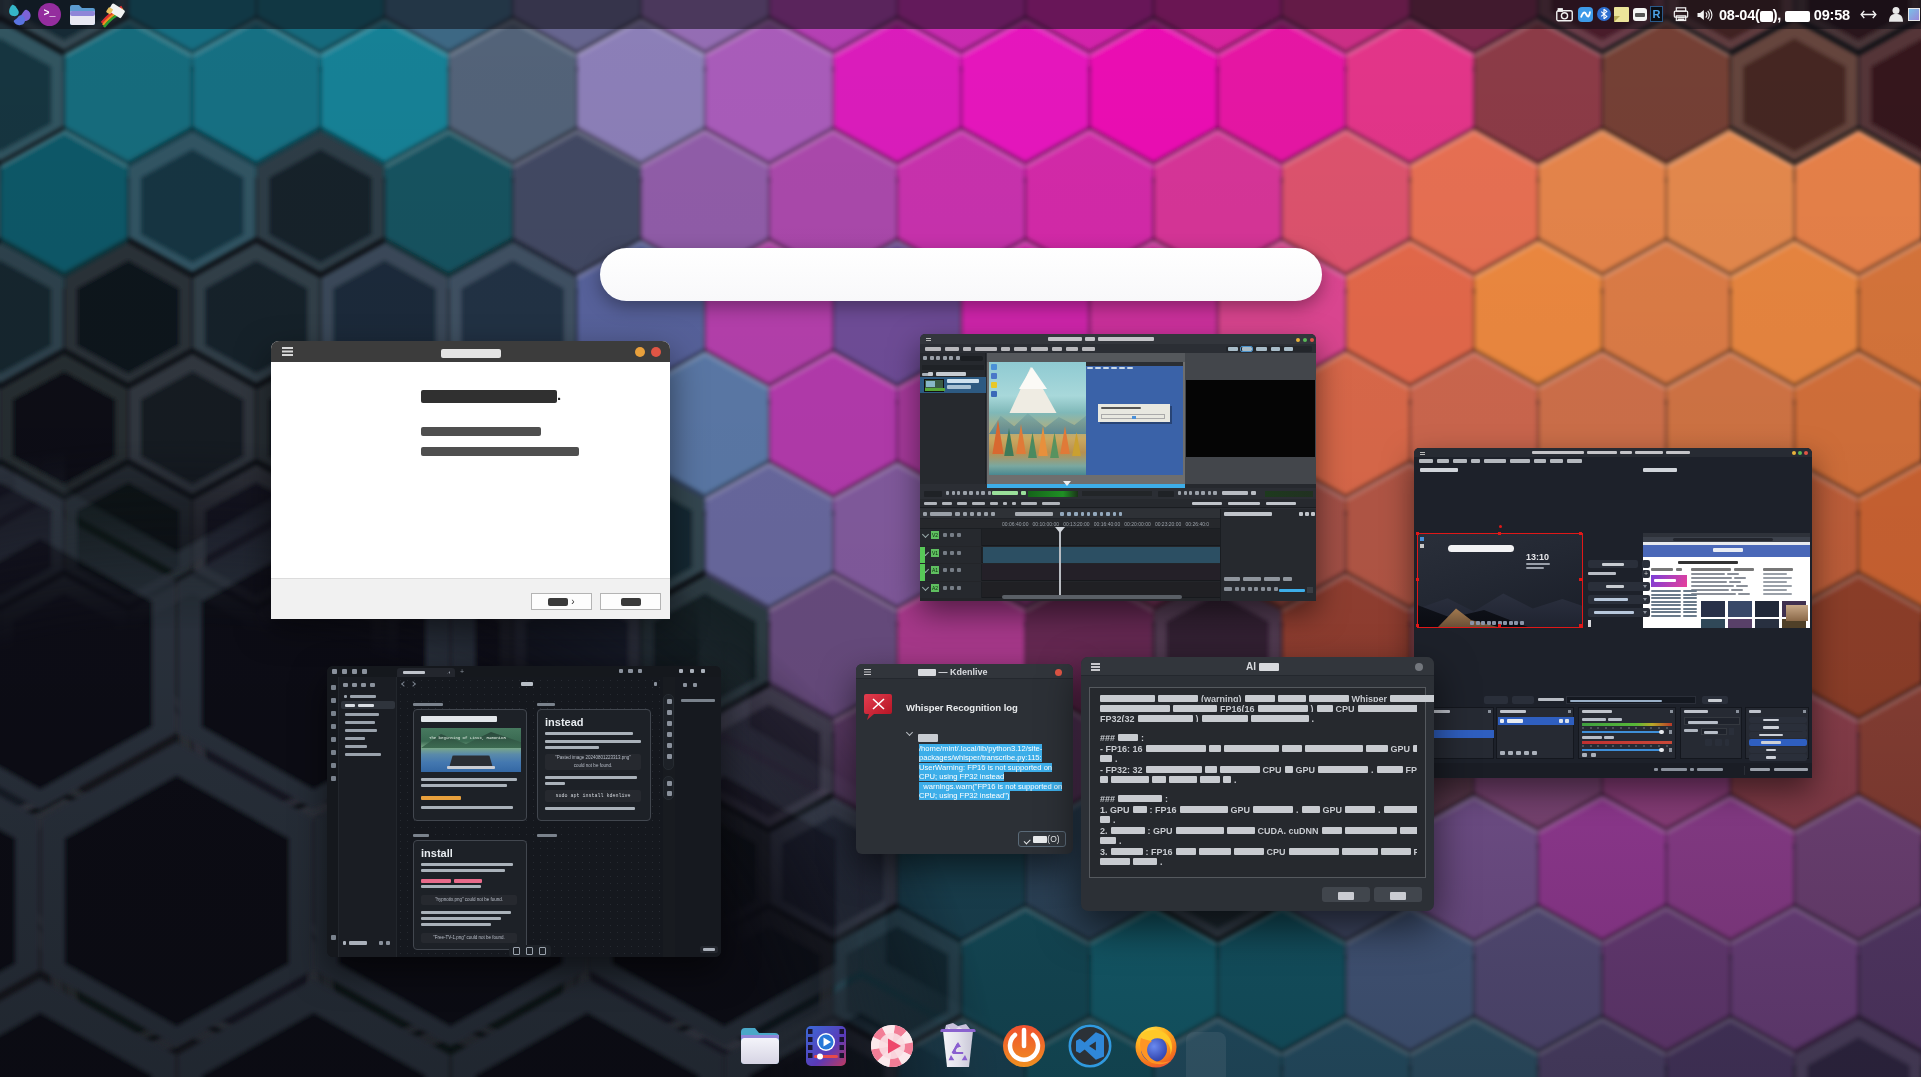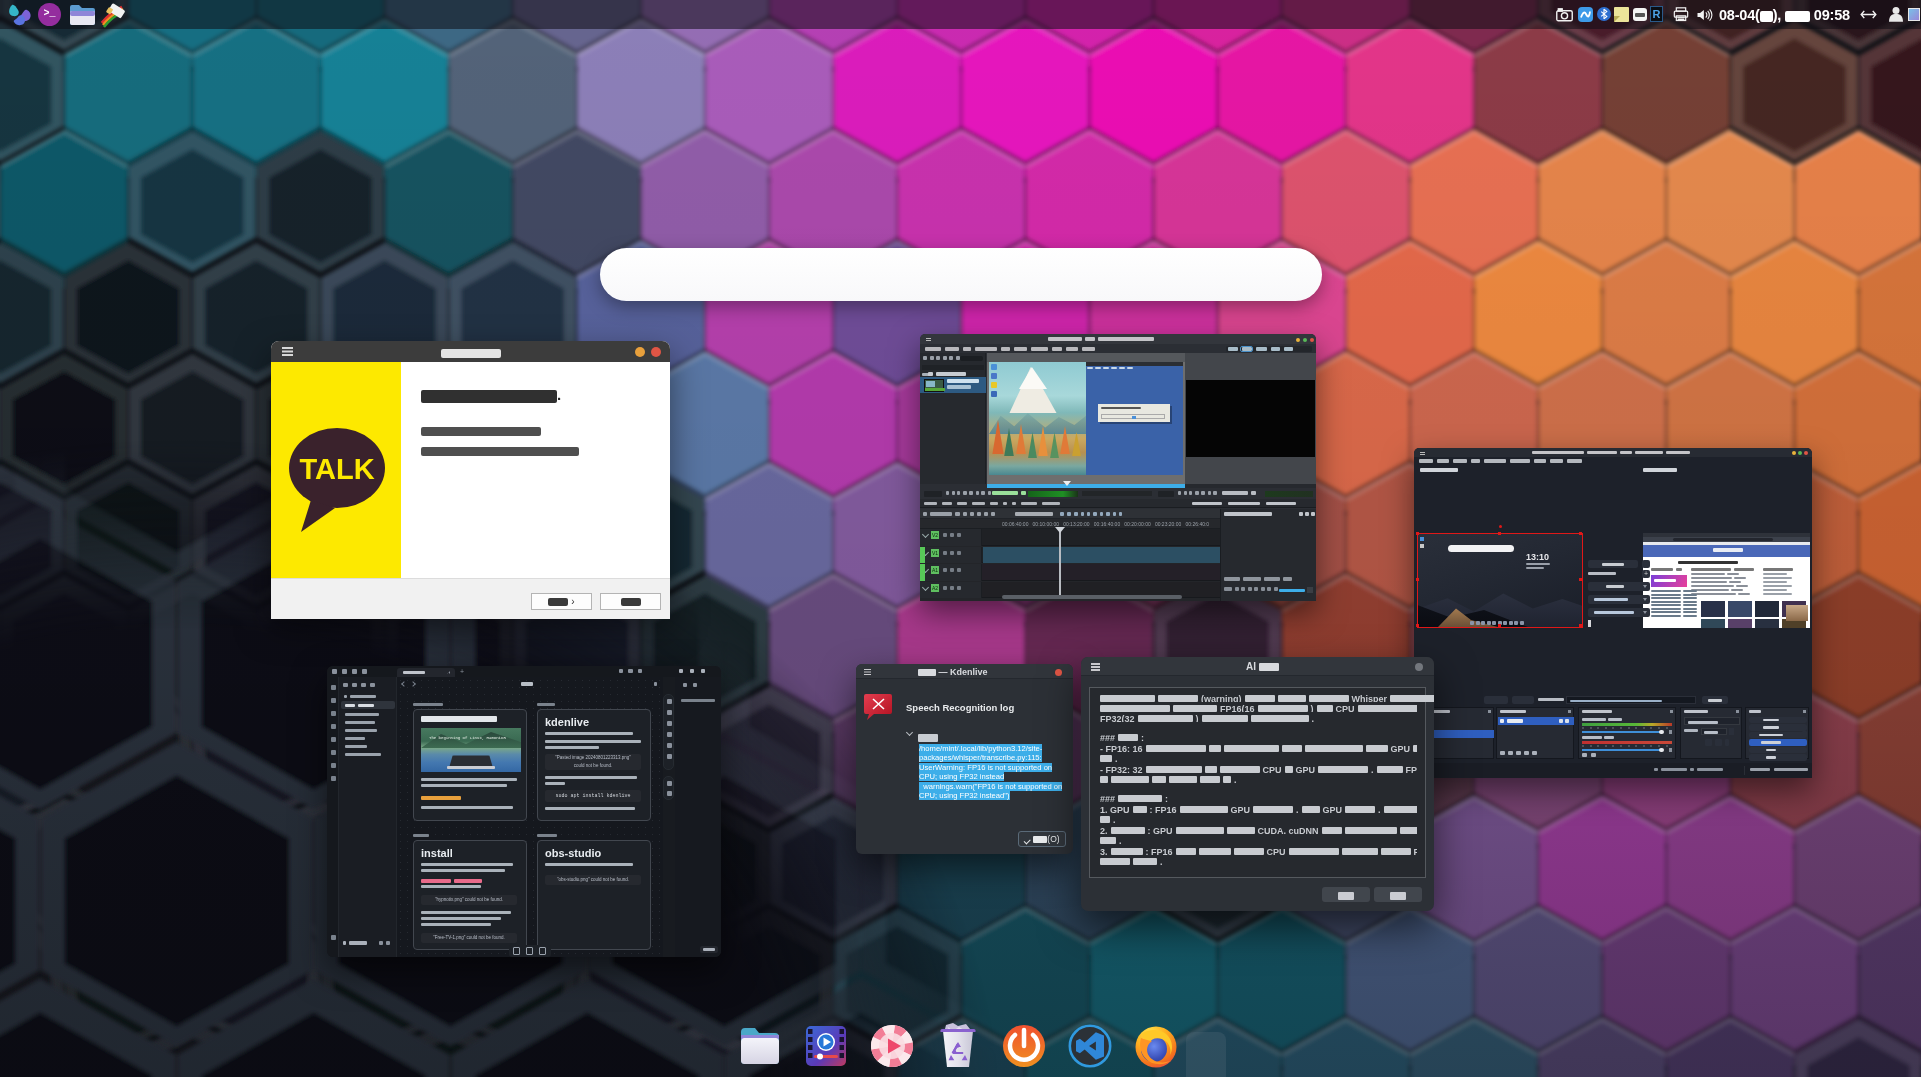--- a/index.html
+++ b/index.html
@@ -538,27 +538,20 @@
 background:linear-gradient(180deg,#ffffff,#f8f8fa);box-shadow:0 6px 18px rgba(0,0,0,0.35)"></div>
 
 <div class="abs" style="left:271px;top:341px;width:399px;height:271px;border-radius:8px 8px 0 0;
 box-shadow:0 14px 34px rgba(0,0,0,0.5);background:#fff">
  <div class="abs" style="left:0;top:0;width:399px;height:21px;background:#3c3c3c;border-radius:8px 8px 0 0">
   <div class="abs" style="left:11px;top:6px;width:11px;height:2px;background:#d8d8d8;box-shadow:0 3.5px 0 #d8d8d8,0 7px 0 #d8d8d8"></div>
   <div class="abs" style="left:170px;top:5px;color:#e8e8e8;font-size:11px;font-weight:700;letter-spacing:0.5px"><span class="kb" style="width:60px;height:9px;background:#e4e4e4"></span></div>
   <div class="abs" style="left:364px;top:5.5px;width:10px;height:10px;border-radius:50%;background:#e8a03c"></div>
   <div class="abs" style="left:380px;top:5.5px;width:10px;height:10px;border-radius:50%;background:#e05545"></div>
  </div>
- <div class="abs" style="left:0;top:21px;width:130px;height:257px;background:#fde900">
-  <svg width="130" height="257" style="position:absolute;left:0;top:0">
-   <ellipse cx="66" cy="106" rx="48" ry="40" fill="#3a222c"></ellipse>
-   <path d="M40 138 L30 170 L64 146 Z" fill="#3a222c"></path>
-   <text x="66" y="117" font-family="Liberation Sans" font-size="29" font-weight="bold" fill="#fde900" text-anchor="middle">TALK</text>
-  </svg>
- </div>
  <div class="abs" style="left:130px;top:21px;width:269px;height:216px;background:#ffffff">
   <div class="abs" style="left:20px;top:24px;color:#2a2a2a;font-size:15px;font-weight:700">
     <span class="kb" style="width:136px;height:13px;background:#303030"></span><span style="color:#2a2a2a">.</span>
   </div>
   <div class="abs" style="left:20px;top:62px;color:#3a3a3a;font-size:11px">
     <span class="kb" style="width:120px;height:9px;background:#4f4f4f"></span>
   </div>
   <div class="abs" style="left:20px;top:82px;color:#3a3a3a;font-size:11px">
     <span class="kb" style="width:158px;height:9px;background:#4f4f4f"></span>
   </div>
@@ -1573,21 +1566,21 @@
             <span style="display:inline-block;flex:none;width:40px;height:3.5px;background:#e8a03c;margin-right:0px;border-radius:1px;vertical-align:middle"></span>
           </div>
         </div>
         <div class="abs" style="left:7px;top:96px">
           <div style="display:flex;align-items:center;line-height:0">
             <span style="display:inline-block;flex:none;width:92px;height:3px;background:#aab2ba;margin-right:0px;border-radius:1px;vertical-align:middle"></span>
           </div>
         </div>
       </div>
       <div class="abs" style="left:140px;top:32px;width:114px;height:112px;background:#1d2127;border:1px solid #42474f;border-radius:4px;overflow:hidden">
-        <div class="abs" style="left:7px;top:6px;color:#e8ecf0;font-size:11px;font-weight:700">kdenlive</div>
+        <div class="abs" style="left:7px;top:6px;color:#e8ecf0;font-size:11px;font-weight:700">instead</div>
         <div class="abs" style="left:7px;top:22px">
           <div style="display:flex;align-items:center;line-height:0">
             <span style="display:inline-block;flex:none;width:88px;height:3px;background:#aab2ba;margin-right:0px;border-radius:1px;vertical-align:middle"></span>
           </div>
         </div>
         <div class="abs" style="left:7px;top:30px">
           <div style="display:flex;align-items:center;line-height:0">
             <span style="display:inline-block;flex:none;width:96px;height:3px;background:#aab2ba;margin-right:0px;border-radius:1px;vertical-align:middle"></span>
           </div>
         </div>
@@ -1647,29 +1640,20 @@
           <div style="display:flex;align-items:center;line-height:0">
             <span style="display:inline-block;flex:none;width:80px;height:3px;background:#aab2ba;margin-right:0px;border-radius:1px;vertical-align:middle"></span>
           </div>
         </div>
         <div class="abs" style="left:7px;top:82px">
           <div style="display:flex;align-items:center;line-height:0">
             <span style="display:inline-block;flex:none;width:70px;height:3px;background:#aab2ba;margin-right:0px;border-radius:1px;vertical-align:middle"></span>
           </div>
         </div>
         <div class="abs" style="left:7px;top:92px;width:96px;height:10px;background:#26292f;border-radius:2px;color:#b8bec8;font-size:4.5px;text-align:center;line-height:10px">"Free-TV-1.png" could not be found.</div>
-      </div>
-      <div class="abs" style="left:140px;top:163px;width:114px;height:110px;background:#1d2127;border:1px solid #42474f;border-radius:4px;overflow:hidden">
-        <div class="abs" style="left:7px;top:6px;color:#e8ecf0;font-size:11px;font-weight:700">obs-studio</div>
-        <div class="abs" style="left:7px;top:22px">
-          <div style="display:flex;align-items:center;line-height:0">
-            <span style="display:inline-block;flex:none;width:88px;height:3px;background:#aab2ba;margin-right:0px;border-radius:1px;vertical-align:middle"></span>
-          </div>
-        </div>
-        <div class="abs" style="left:7px;top:34px;width:96px;height:10px;background:#26292f;border-radius:2px;color:#b8bec8;font-size:4.5px;text-align:center;line-height:10px">"obs-studio.png" could not be found.</div>
       </div>
       <div class="abs" style="left:112px;top:268px;width:42px;height:12px;background:#1d2127;border-radius:3px">
         <div class="abs" style="left:4px;top:2px;width:7px;height:8px;border:1px solid #9aa2ac;border-radius:1px"></div>
         <div class="abs" style="left:17px;top:2px;width:7px;height:8px;border:1px solid #9aa2ac;border-radius:1px"></div>
         <div class="abs" style="left:30px;top:2px;width:7px;height:8px;border:1px solid #9aa2ac;border-radius:1px"></div>
       </div>
     </div>
     <div class="abs" style="left:336px;top:28px;width:11px;height:76px;background:#1d2127;border-radius:5px;border:1px solid #262b31">
       <div class="abs" style="left:3px;top:4px;width:5px;height:5px;background:#8a919c;border-radius:1px"></div>
       <div class="abs" style="left:3px;top:15px;width:5px;height:5px;background:#8a919c;border-radius:1px"></div>
@@ -1712,21 +1696,21 @@
     <svg class="abs" style="left:8px;top:28px" width="31" height="31" viewBox="0 0 31 31">
       <defs>
         <linearGradient id="erg" x1="0" y1="0" x2="1" y2="1">
           <stop offset="0" stop-color="#e43d4f"></stop>
           <stop offset="1" stop-color="#b01020"></stop>
         </linearGradient>
       </defs>
       <path d="M2 2 h24 a2 2 0 0 1 2 2 v16 a2 2 0 0 1-2 2 h-16 l-7 6 l2-6 h-3 a2 2 0 0 1-2-2 v-16 a2 2 0 0 1 2-2 Z" fill="url(#erg)"></path>
       <path d="M9 7 L20 17 M20 7 L9 17" stroke="#fff" stroke-width="1.6"></path>
     </svg>
-    <div class="abs" style="left:50px;top:38px;color:#e8eaec;font-size:9.5px;font-weight:700">Speech Recognition log</div>
+    <div class="abs" style="left:50px;top:38px;color:#e8eaec;font-size:9.5px;font-weight:700">Whisper Recognition log</div>
     <div class="abs" style="left:51px;top:66px;width:5px;height:5px;border-left:1.4px solid #b8bcc2;border-bottom:1.4px solid #b8bcc2;transform:rotate(-45deg)"></div>
     <div class="abs" style="left:62px;top:64px"><span style="display:inline-block;flex:none;width:20px;height:8px;background:#c8ccd2;margin-right:0px;border-radius:1px;vertical-align:middle"></span></div>
     <div class="abs" style="left:63px;top:80px;width:152px;color:#ffffff;font-size:7.6px;line-height:9.4px;font-family:'Liberation Sans',sans-serif"><span style="background:#3daee9">/home/mint/.local/lib/python3.12/site-<br>packages/whisper/transcribe.py:115:<br>UserWarning: FP16 is not supported on<br>CPU; using FP32 instead<br>&nbsp;&nbsp;warnings.warn("FP16 is not supported on<br>CPU; using FP32 instead")</span></div>
     <div class="abs" style="left:162px;top:167px;width:48px;height:16px;background:#31363c;border:1px solid #5a6a78;border-radius:3px;color:#e8eaec;font-size:8.5px;line-height:14px;text-align:center"><span style="display:inline-block;width:6px;height:3.5px;border-left:1.6px solid #e8eaec;border-bottom:1.6px solid #e8eaec;transform:rotate(-45deg);margin-right:3px"></span><span style="display:inline-block;flex:none;width:14px;height:7px;background:#e8eaec;margin-right:0px;border-radius:1px;vertical-align:middle"></span>(O)</div>
   </div>
 <div class="abs" style="left:1081px;top:657px;width:353px;height:254px;background:#2c3036;border-radius:7px;box-shadow:0 16px 40px rgba(0,0,0,0.6);overflow:hidden">
     <div class="abs" style="left:0;top:0;width:353px;height:19px;background:#32363c;border-bottom:1px solid #24282e">
       <div class="abs" style="left:10px;top:6px;width:9px;height:1.6px;background:#c8c8cc;box-shadow:0 3px 0 #c8c8cc,0 6px 0 #c8c8cc"></div>
       <div class="abs" style="left:165px;top:4px;color:#d8dade;font-size:10px;font-weight:700;line-height:11px">AI <span style="display:inline-block;flex:none;width:20px;height:8px;background:#d8dade;margin-right:0px;border-radius:1px;vertical-align:middle"></span></div>
       <div class="abs" style="left:334px;top:6px;width:8px;height:8px;border-radius:50%;background:#73777d"></div>

